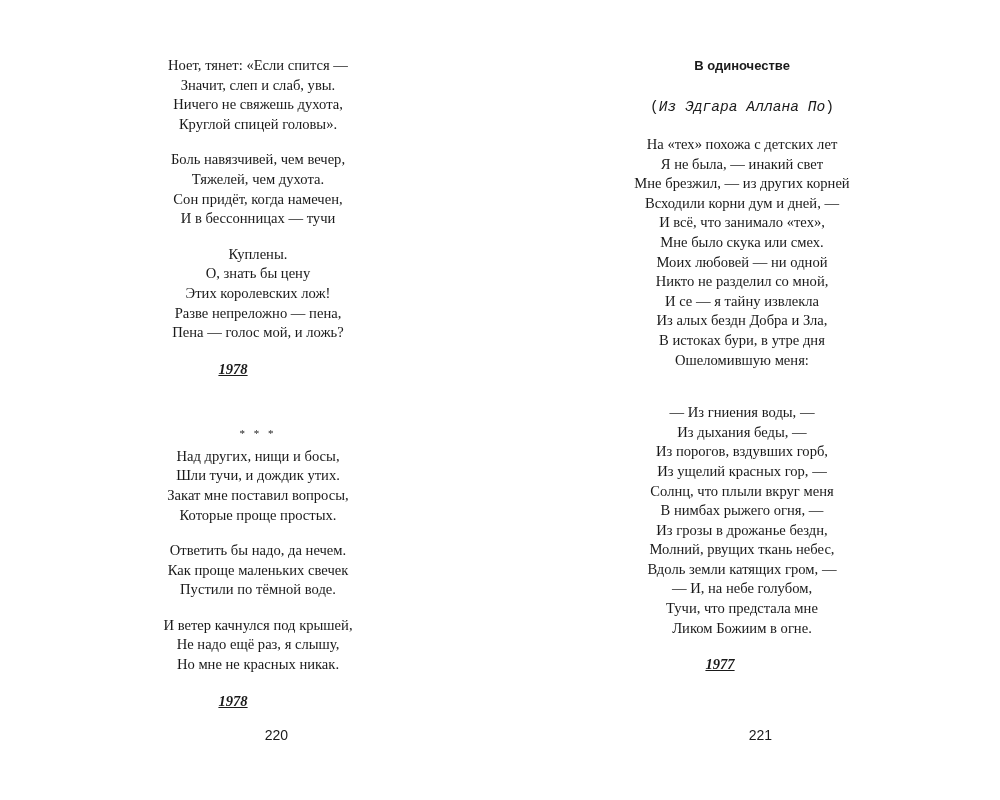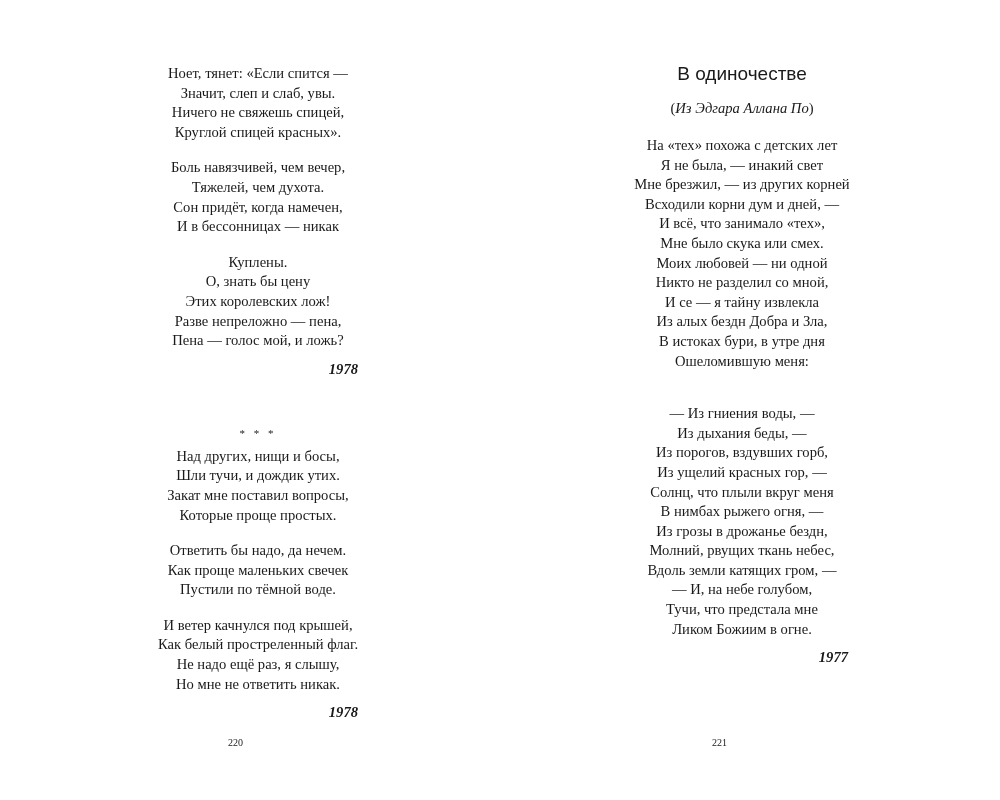--- a/index.html
+++ b/index.html
@@ -10,21 +10,21 @@
     body {
       width: 1000px;
       height: 800px;
       position: relative;
       overflow: hidden;
       font-family: "DejaVu Serif", "Liberation Serif", serif;
       color: #1a1a1a;
     }
     .page {
       position: absolute;
-      top: 8px;
+      top: 0;
       width: 500px;
       height: 576px;
     }
     .page-left { left: 0; }
     .page-right { left: 500px; }
 
     .column {
       position: absolute;
       width: 300px;
       text-align: center;
@@ -40,82 +40,83 @@
       white-space: nowrap;
     }
     .stanza-gap { height: 16px; }
     .stanza-gap-large { height: 33px; }
 
     .date {
       font-family: "Liberation Serif", "DejaVu Serif", serif;
       font-style: italic;
       font-weight: bold;
       font-size: 14.6px;
-      text-align: right;
+      text-align: center;
       line-height: 20px;
-      margin-top: 8px;
+      margin-top: 16px;
       padding-right: 50px;
+      text-decoration: underline;
     }
     .page-right .date { padding-right: 44px; }
 
     .asterisks {
       font-family: "Liberation Serif", "DejaVu Serif", serif;
       font-size: 11px;
       letter-spacing: 3px;
       line-height: 20px;
       margin-top: 44px;
       margin-bottom: 4px;
     }
 
     .title {
       font-family: "Liberation Sans", "DejaVu Sans", sans-serif;
-      font-weight: normal;
-      font-size: 19px;
+      font-weight: bold;
+      font-size: 13px;
       line-height: 20px;
-      margin-bottom: 14px;
+      margin-bottom: 21px;
     }
     .subtitle {
-      font-family: Liberation Serif, serif;
+      font-family: Liberation Mono, monospace;
       font-size: 14.6px;
       line-height: 20px;
       margin-bottom: 18px;
     }
     .subtitle .ital { font-style: italic; }
 
     .page-number {
       position: absolute;
       top: 726px;
       width: 60px;
-      text-align: left;
-      font-family: Liberation Serif, serif;
-      font-size: 10px;
+      text-align: right;
+      font-family: Liberation Sans, sans-serif;
+      font-size: 14px;
       line-height: 18px;
     }
     .page-left .page-number { left: 228px; }
     .page-right .page-number { left: 212px; }
   </style>
 </head>
 <body>
 
 <div class="page page-left">
   <div class="column">
 
     <div>
       <div>
         <div class="line">Ноет, тянет: «Если спится —</div>
         <div class="line">Значит, слеп и слаб, увы.</div>
-        <div class="line">Ничего не свяжешь спицей,</div>
-        <div class="line">Круглой спицей красных».</div>
+        <div class="line">Ничего не свяжешь духота,</div>
+        <div class="line">Круглой спицей головы».</div>
       </div>
       <div class="stanza-gap"></div>
       <div>
         <div class="line">Боль навязчивей, чем вечер,</div>
         <div class="line">Тяжелей, чем духота.</div>
         <div class="line">Сон придёт, когда намечен,</div>
-        <div class="line">И в бессонницах — никак</div>
+        <div class="line">И в бессонницах — тучи</div>
       </div>
       <div class="stanza-gap"></div>
       <div>
         <div class="line">Куплены.</div>
         <div class="line">О, знать бы цену</div>
         <div class="line">Этих королевских лож!</div>
         <div class="line">Разве непреложно — пена,</div>
         <div class="line">Пена — голос мой, и ложь?</div>
       </div>
       <div class="date">1978</div>
@@ -132,23 +133,22 @@
       </div>
       <div class="stanza-gap"></div>
       <div>
         <div class="line">Ответить бы надо, да нечем.</div>
         <div class="line">Как проще маленьких свечек</div>
         <div class="line">Пустили по тёмной воде.</div>
       </div>
       <div class="stanza-gap"></div>
       <div>
         <div class="line">И ветер качнулся под крышей,</div>
-        <div class="line">Как белый простреленный флаг.</div>
         <div class="line">Не надо ещё раз, я слышу,</div>
-        <div class="line">Но мне не ответить никак.</div>
+        <div class="line">Но мне не красных никак.</div>
       </div>
       <div class="date">1978</div>
     </div>
 
   </div>
   <div class="page-number">220</div>
 </div>
 
 <div class="page page-right">
   <div class="column">

